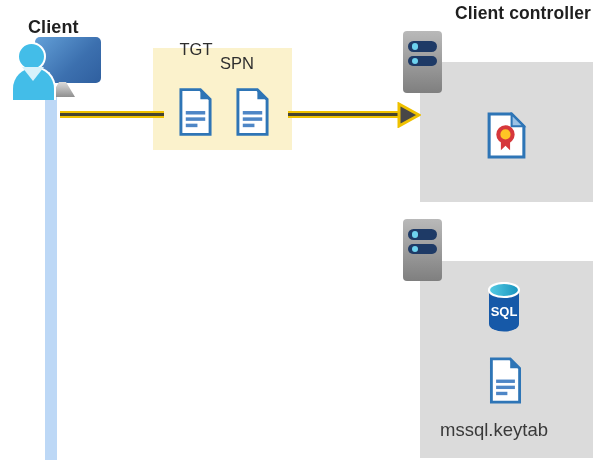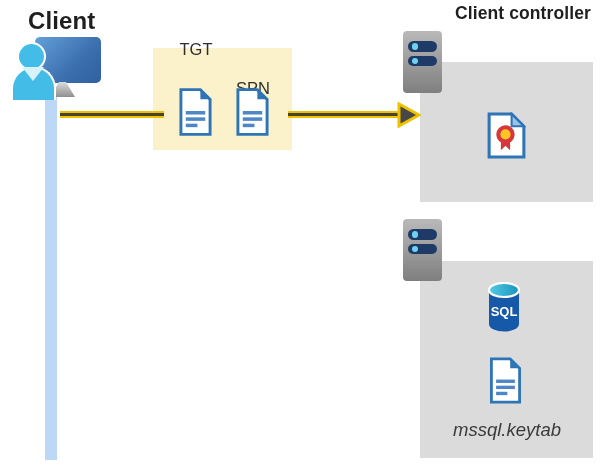--- a/index.html
+++ b/index.html
@@ -110,40 +110,40 @@
     background: #6ed2ee;
   }
 
   svg { display: block; }
 </style>
 </head>
 <body>
 
 <div class="canvas">
 
-  <div class="abs node-title" style="left:28px; top:10px; font-size:24px;">Client</div>
+  <div class="abs node-title" style="left:28px; top:17px; font-size:18px;">Client</div>
 
   <div class="abs vertical-band" style="left:45px; top:94px; height:366px;"></div>
 
   <div class="abs monitor" style="left:35px; top:37px;"></div>
   <div class="abs monitor-stand" style="left:50px; top:82px;"></div>
   <div class="abs person-body" style="left:11px; top:66px;"></div>
   <div class="abs person-collar" style="left:22px; top:67px;"></div>
   <div class="abs person-head" style="left:17px; top:42px;"></div>
 
   <div class="abs arrow-seg" style="left:60px; top:111px; width:104px;"></div>
   <div class="abs arrow-seg" style="left:288px; top:111px; width:116px;"></div>
   <svg class="abs" style="left:397px; top:102px; z-index:2;" width="24" height="26" viewBox="0 0 24 26">
     <polygon points="2,2 22,13 2,24" fill="#474747" stroke="#efc100" stroke-width="3" stroke-linejoin="miter"></polygon>
   </svg>
 
   <div class="abs ticket-box" style="left:153px; top:48px; width:139px; height:102px;"></div>
 
   <div class="abs small-label" style="left:175px; top:40px; width:42px; z-index:3;">TGT</div>
-  <div class="abs small-label" style="left:232px; top:54px; width:42px; z-index:3;margin-top:25px;">SPN</div>
+  <div class="abs small-label" style="left:216px; top:54px; width:42px; z-index:3;">SPN</div>
 
   <svg class="abs" style="left:178px; top:87px; z-index:3;" width="35" height="50" viewBox="0 0 36 50">
     <path d="M3 2 H23 L33 12 V48 H3 Z" fill="#ffffff" stroke="#2e75b6" stroke-width="3"></path>
     <path d="M23 2 L33 12 H23 Z" fill="#2e75b6"></path>
     <rect x="8" y="24" width="20" height="3.6" fill="#4e86c6"></rect>
     <rect x="8" y="30.5" width="20" height="3.6" fill="#4e86c6"></rect>
     <rect x="8" y="37" width="12" height="3.6" fill="#4e86c6"></rect>
   </svg>
 
   <svg class="abs" style="left:235px; top:87px; z-index:3;" width="35" height="50" viewBox="0 0 36 50">
@@ -199,15 +199,15 @@
   </svg>
 
   <svg class="abs" style="left:488px; top:357px; z-index:1;" width="35" height="47" viewBox="0 0 36 50">
     <path d="M3 2 H23 L33 12 V48 H3 Z" fill="#ffffff" stroke="#2e75b6" stroke-width="3"></path>
     <path d="M23 2 L33 12 H23 Z" fill="#2e75b6"></path>
     <rect x="8" y="24" width="20" height="3.6" fill="#4e86c6"></rect>
     <rect x="8" y="30.5" width="20" height="3.6" fill="#4e86c6"></rect>
     <rect x="8" y="37" width="12" height="3.6" fill="#4e86c6"></rect>
   </svg>
 
-  <div class="abs keytab-label" style="left:432px; top:419px; width:150px; z-index:1;font-style:italic;">mssql.keytab</div>
+  <div class="abs keytab-label" style="left:419px; top:419px; width:150px; z-index:1;">mssql.keytab</div>
 
 </div>
 
 </body></html>

